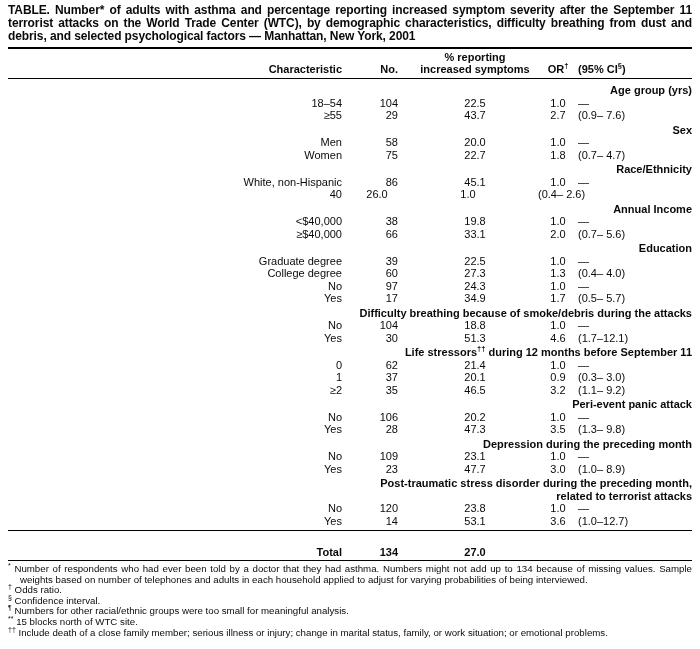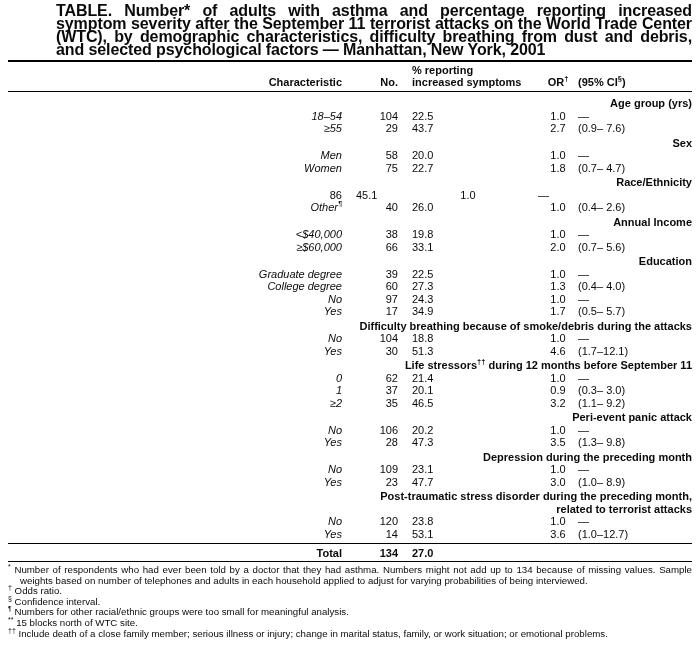--- a/index.html
+++ b/index.html
@@ -7,58 +7,57 @@
   body {
     width: 700px; height: 649px;
     font-family: "Liberation Sans", sans-serif;
     color: #0a0a0a;
     overflow: hidden;
   }
   .page { padding: 4px 8px 0 8px; }
 
   .title {
     font-weight: bold;
-    font-size: 16px;
+    font-size: 12px;
     line-height: 13px;
     text-align: justify;
     letter-spacing: -0.1px;
-    margin-left: 48px;
   }
 
   .rule { border: 0; width: 100%; }
   .rule.thick { border-top: 2.5px solid #000; margin-top: 4px; }
   .rule.mid   { border-top: 1.6px solid #000; margin-top: 2px; }
   .rule.thin  { border-top: 1.1px solid #000; }
   .rule.thin2 { border-top: 1.6px solid #000; }
 
   .grid {
     display: grid;
     grid-template-columns: 334px 56px 140px 40px 114px;
     align-items: end;
   }
   .cell { font-size: 11px; line-height: 12.5px; white-space: nowrap; }
   .cell.char { text-align: right; }
-  .cell.indent { padding-left: 14px; font-style: italic; }
+  .cell.indent { padding-left: 14px; }
   .cell.no  { text-align: right; }
-  .cell.pct { text-align: left; padding-left: 14px; }
+  .cell.pct { text-align: center; padding-left: 14px; }
   .cell.or  { text-align: center; }
   .cell.ci  { white-space: pre; }
 
   .thead { margin-top: 3px; }
   .thead .cell { font-weight: bold; }
   .thead .hrow1 .cell { line-height: 11px; }
   .thead .hrow2 .cell { line-height: 13px; }
   sup { font-size: 7.5px; line-height: 0; }
 
   .tbody { padding-top: 3px; padding-bottom: 3px; }
   .trow.sec { margin-top: 2px; }
   .sec-cell { grid-column: 1 / -1; font-weight: bold; }
   .sec-line2 { padding-left: 6px; }
 
-  .total-row { padding: 1.5px 0; }
+  .total-row { padding: 1.5px 0; margin-top: 12px; }
   .total-row .cell { font-weight: bold; line-height: 14px; }
 
   .footnotes { padding-top: 3px; }
   .fn {
     font-size: 9.7px;
     line-height: 10.6px;
     padding-left: 12px;
     text-indent: -12px;
     text-align: justify;
   }
@@ -124,44 +123,44 @@
         <div class="cell char indent">Women</div>
         <div class="cell no">75</div>
         <div class="cell pct">22.7</div>
         <div class="cell or">1.8</div>
         <div class="cell ci">(0.7– 4.7)</div>
       </div>
       <div class="grid trow sec">
         <div class="cell char sec-cell">Race/Ethnicity</div>
       </div>
       <div class="grid trow">
+        <div class="cell char indent">White, non-Hispanic</div>
         <div class="cell no">86</div>
         <div class="cell pct">45.1</div>
         <div class="cell or">1.0</div>
         <div class="cell ci">—</div>
       </div>
       <div class="grid trow">
-        <div class="cell char indent">Other<sup>¶</sup></div>
         <div class="cell no">40</div>
         <div class="cell pct">26.0</div>
         <div class="cell or">1.0</div>
         <div class="cell ci">(0.4– 2.6)</div>
       </div>
       <div class="grid trow sec">
         <div class="cell char sec-cell">Annual Income</div>
       </div>
       <div class="grid trow">
         <div class="cell char indent">&lt;$40,000</div>
         <div class="cell no">38</div>
         <div class="cell pct">19.8</div>
         <div class="cell or">1.0</div>
         <div class="cell ci">—</div>
       </div>
       <div class="grid trow">
-        <div class="cell char indent">≥$60,000</div>
+        <div class="cell char indent">≥$40,000</div>
         <div class="cell no">66</div>
         <div class="cell pct">33.1</div>
         <div class="cell or">2.0</div>
         <div class="cell ci">(0.7– 5.6)</div>
       </div>
       <div class="grid trow sec">
         <div class="cell char sec-cell">Education</div>
       </div>
       <div class="grid trow">
         <div class="cell char indent">Graduate degree</div>

